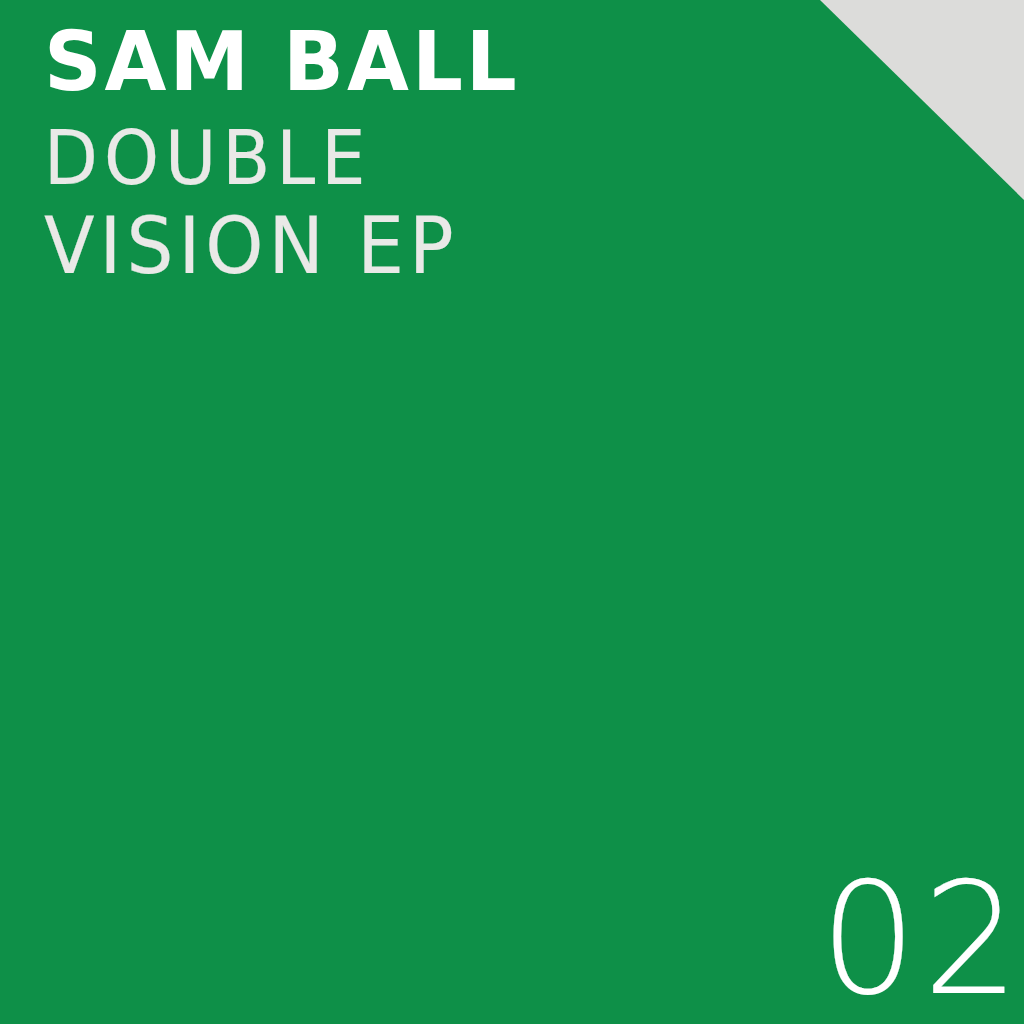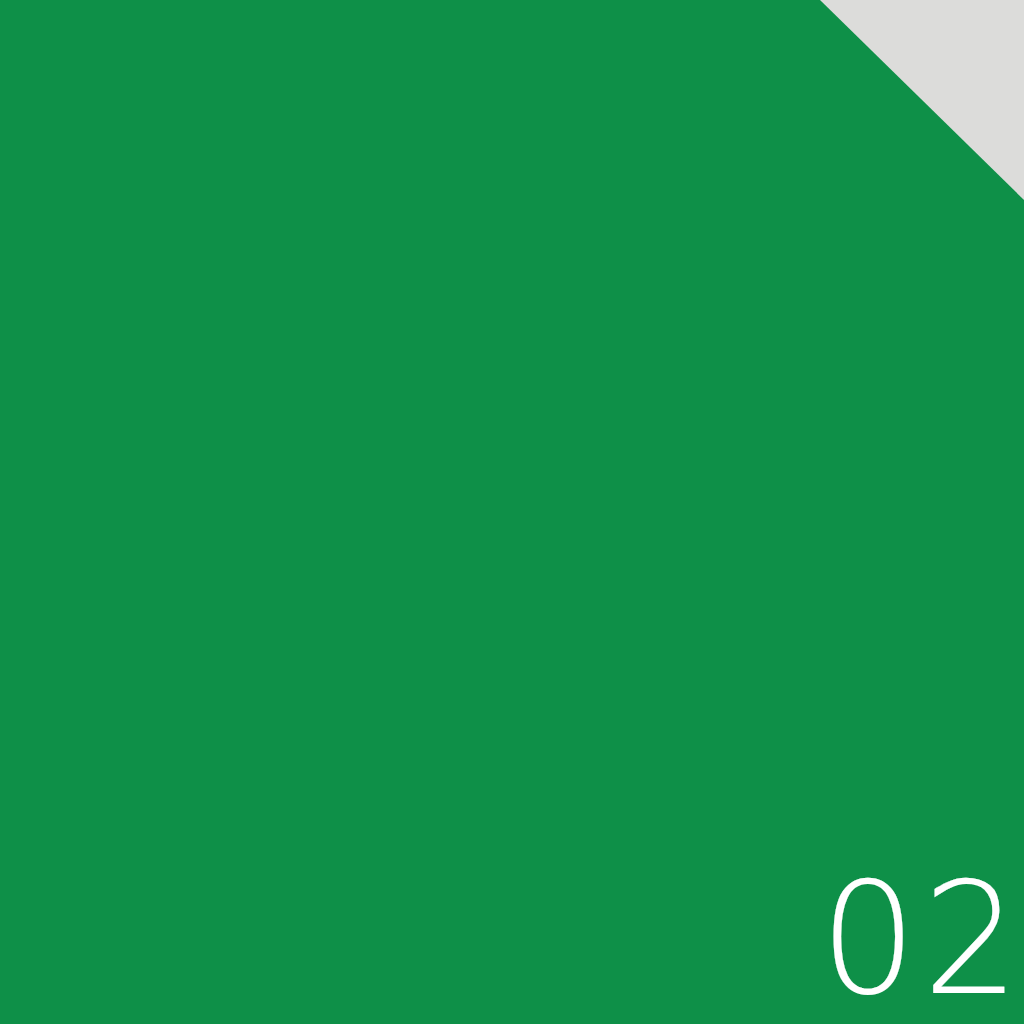--- a/index.html
+++ b/index.html
@@ -105,16 +105,24 @@
     -webkit-text-stroke: 0.2px currentColor;
   }
 </style>
 </head>
 <body>
 
 <div id="cover" style="width: 1024px; height: 1024px; background: rgb(14, 144, 72);">
 
   <div id="corner-triangle" style="background: rgb(220, 220, 218);"></div>
 
+  <div id="title-block">
+
+    <span class="line" id="line-artist" style="color: rgb(255, 255, 255);">SAM BALL</span>
+
+    <span class="line" id="line-title-1" style="color: rgb(233, 233, 231);">DOUBLE</span>
+
+    <span class="line" id="line-title-2" style="color: rgb(233, 233, 231);">VISION EP</span>
+  </div>
 
   <div id="catalog-number" style="color: rgb(255, 255, 255);">02</div>
 
 </div>
 
 </body></html>

